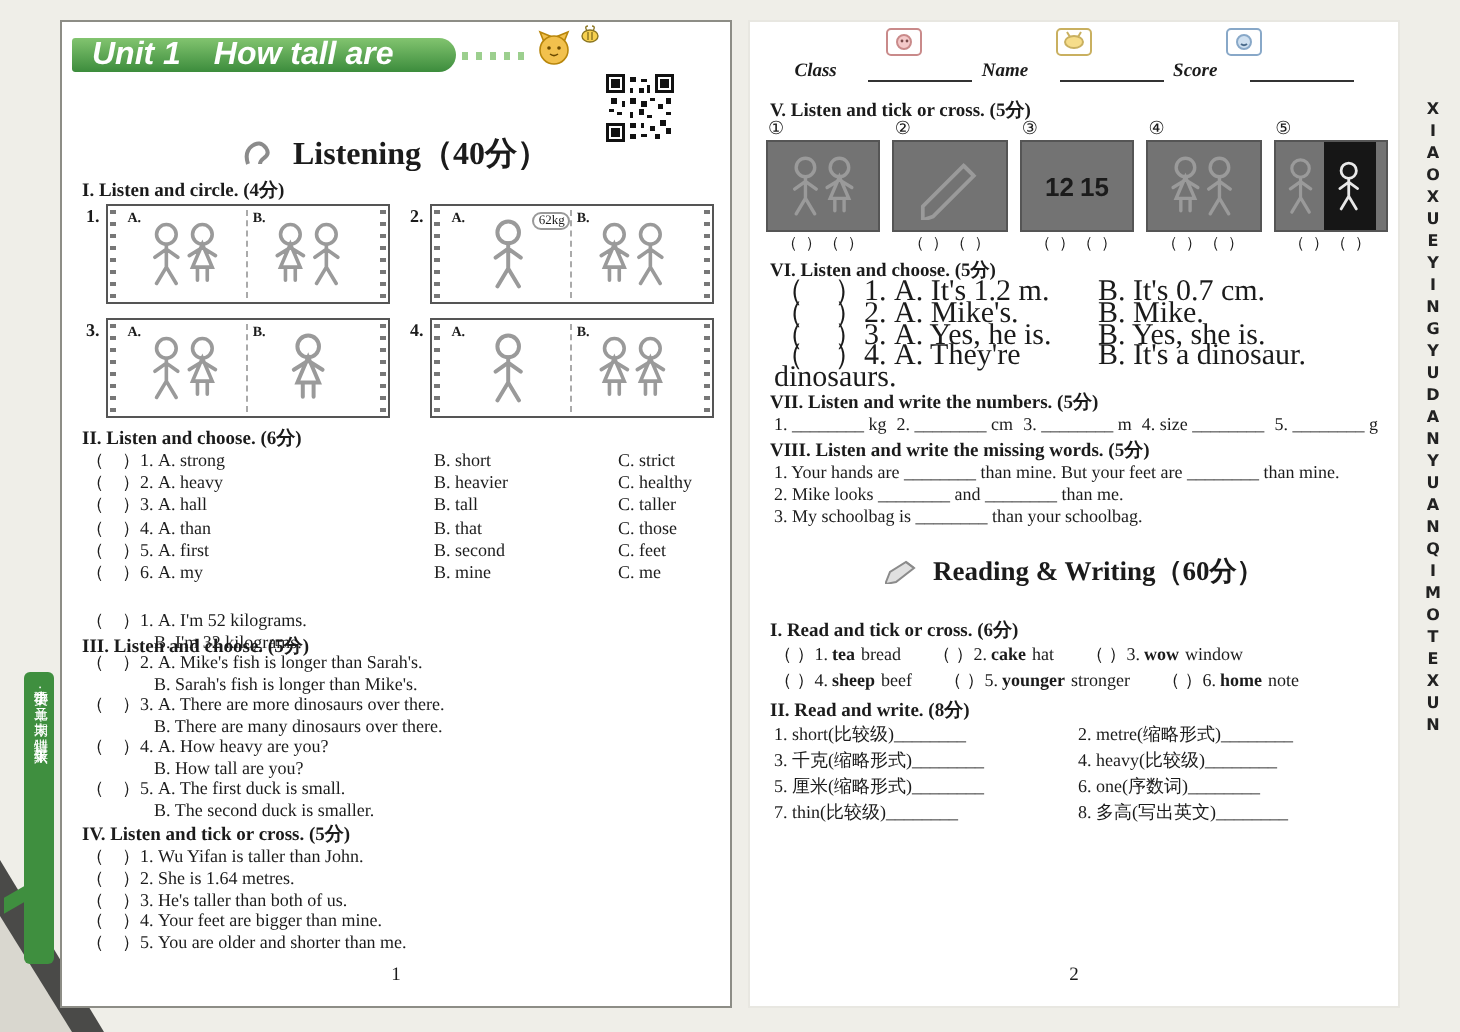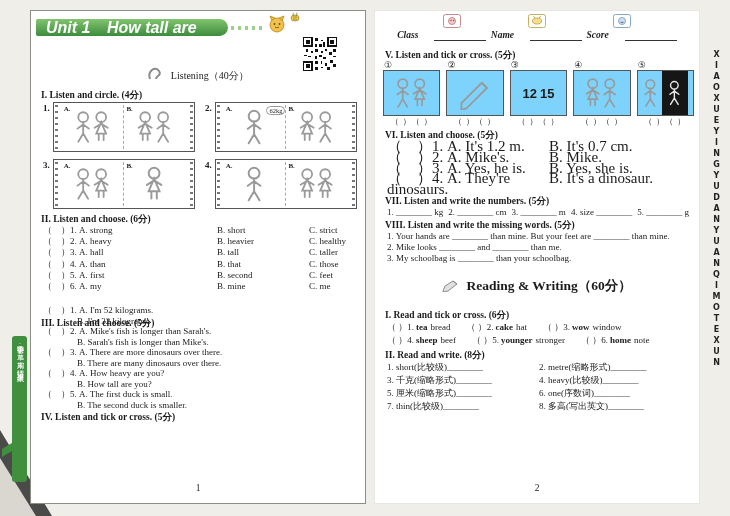--- a/index.html
+++ b/index.html
@@ -24,21 +24,21 @@
   .banner{position:absolute;left:5px;top:8px;width:192px;height:17px;line-height:17px;
           background:linear-gradient(180deg,#82c46f,#3c8c3c);border-radius:2px 10px 10px 2px;
           color:#fff;font-style:italic;font-weight:bold;font-size:16px;padding-left:10px;box-sizing:border-box;
           font-family:"Liberation Sans",sans-serif;}
   .banner .bu{margin-right:12px;}
   .trail{position:absolute;left:200px;top:15px;width:34px;height:4px;
          background:repeating-linear-gradient(90deg,#9ccf8e 0 3px,transparent 3px 7px);}
   .cat{position:absolute;left:236px;top:4px;}
   .bee{position:absolute;left:258px;top:1px;}
   .qr{position:absolute;right:28px;top:26px;}
-  .bighead{position:absolute;top:56px;left:0;width:100%;text-align:center;font-size:10px;font-weight:normal;}
+  .bighead{position:absolute;top:56px;left:0;width:100%;text-align:center;font-size:16px;font-weight:bold;}
   .bighead svg{vertical-align:-2px;margin-right:5px;}
   .st{position:absolute;left:10px;font-size:9.5px;font-weight:bold;}
   .s1t{top:78px;} .s2t{top:202px;} .s3t{top:282px;margin-top:24px;} .s4t{top:400px;}
 
   .picgrid{position:absolute;top:91px;left:12px;right:8px;display:grid;grid-template-columns:1fr 1fr;gap:7px 10px;}
   .picitem{display:flex;gap:3px;}
   .pnum{font-size:9px;font-weight:bold;padding-top:1px;}
   .film{position:relative;flex:1;height:50px;border:1px solid #555;display:flex;padding:2px 8px;box-sizing:border-box;background:#fff;}
   .film::before,.film::after{content:"";position:absolute;top:2px;bottom:2px;width:3px;
       background:repeating-linear-gradient(180deg,#777 0 2px,transparent 2px 6px);}
@@ -52,27 +52,27 @@
   .r3{display:flex;} .r3 .cA{width:138px;} .r3 .cB{width:92px;margin-left:36px;}
   .s3rows{position:absolute;top:294px;left:12px;right:4px;font-size:9px;line-height:10.5px;}
   .ind{margin-left:34px;}
   .s4rows{position:absolute;top:412px;left:12px;right:6px;font-size:9px;line-height:10.8px;}
   .pgnum{position:absolute;bottom:10px;left:0;width:100%;text-align:center;font-size:9.5px;}
 
   
   .stamps{position:absolute;top:3px;left:0;right:0;display:flex;justify-content:space-around;padding:0 34px;}
   .hrow{position:absolute;top:19px;left:0;right:0;display:flex;justify-content:space-around;padding:0 20px;
         font-size:9.5px;font-style:italic;font-weight:bold;}
-  .hitem{display:flex;align-items:flex-start;gap:16px;}
+  .hitem{display:flex;align-items:center;gap:16px;}
   .blank{display:inline-block;width:52px;height:10px;border-bottom:1px solid #333;}
   .s5t{top:38px;} .s6t{top:118px;} .s7t{top:184px;} .s8t{top:208px;} .s9t{top:298px;} .s10t{top:338px;}
   .vrow{position:absolute;top:49px;left:8px;right:5px;display:flex;gap:6px;}
   .vbox{flex:1;}
   .vnum{font-size:9px;line-height:10px;text-align:left;padding-left:1px;font-family:"DejaVu Sans",sans-serif;}
-  .vframe{height:44px;border:1px solid #555;display:flex;align-items:center;justify-content:center;gap:3px;background:#7dd3fc;overflow:hidden;}
+  .vframe{height:44px;border:1px solid #555;display:flex;align-items:center;justify-content:center;gap:3px;background:#737373;overflow:hidden;}
   .vparen{font-size:8px;text-align:center;letter-spacing:1px;}
   .bignum{font-size:13px;font-weight:bold;font-family:"Liberation Sans",sans-serif;}
   .dark{width:46%;height:100%;background:#161616;display:flex;align-items:center;justify-content:center;}
   .s6rows{position:absolute;top:130px;left:12px;right:4px;font-size:15px;line-height:10.8px;}
   .r2{display:flex;} .r2 .cA{width:162px;}
   .s7line{position:absolute;top:196px;left:12px;right:10px;display:flex;justify-content:space-between;font-size:9px;}
   .s8rows{position:absolute;top:220px;left:12px;right:4px;font-size:9px;line-height:11.2px;}
   .rwhead{position:absolute;top:266px;left:0;width:100%;text-align:center;font-size:13.5px;font-weight:bold;}
   .rwhead svg{vertical-align:-2px;margin-right:5px;}
   .s9rows{position:absolute;top:310px;left:12px;right:4px;font-size:9px;line-height:13px;}
@@ -277,20 +277,27 @@
           <div>（　）4. A. How heavy are you?</div>
           <div class="ind">B. How tall are you?</div>
         </div>
       <div>
           <div>（　）5. A. The first duck is small.</div>
           <div class="ind">B. The second duck is smaller.</div>
         </div>
     </div>
 
     <div class="st s4t">IV. Listen and tick or cross. (5分)</div>
+    <div class="s4rows">
+      <div>（　）1. Wu Yifan is taller than John.</div>
+      <div>（　）2. She is 1.64 metres.</div>
+      <div>（　）3. He's taller than both of us.</div>
+      <div>（　）4. Your feet are bigger than mine.</div>
+      <div>（　）5. You are older and shorter than me.</div>
+    </div>
 
     <div class="pgnum">1</div>
   </div>
 
   <div class="page page-right">
 
     <div class="stamps">
       <svg width="18" height="14" viewBox="0 0 18 14">
           <rect x="0.5" y="0.5" width="17" height="13" rx="2" fill="none" stroke="#c98a8a"></rect>
           <circle cx="9" cy="7" r="3.5" fill="#f4c9c9" stroke="#c98a8a"></circle>

